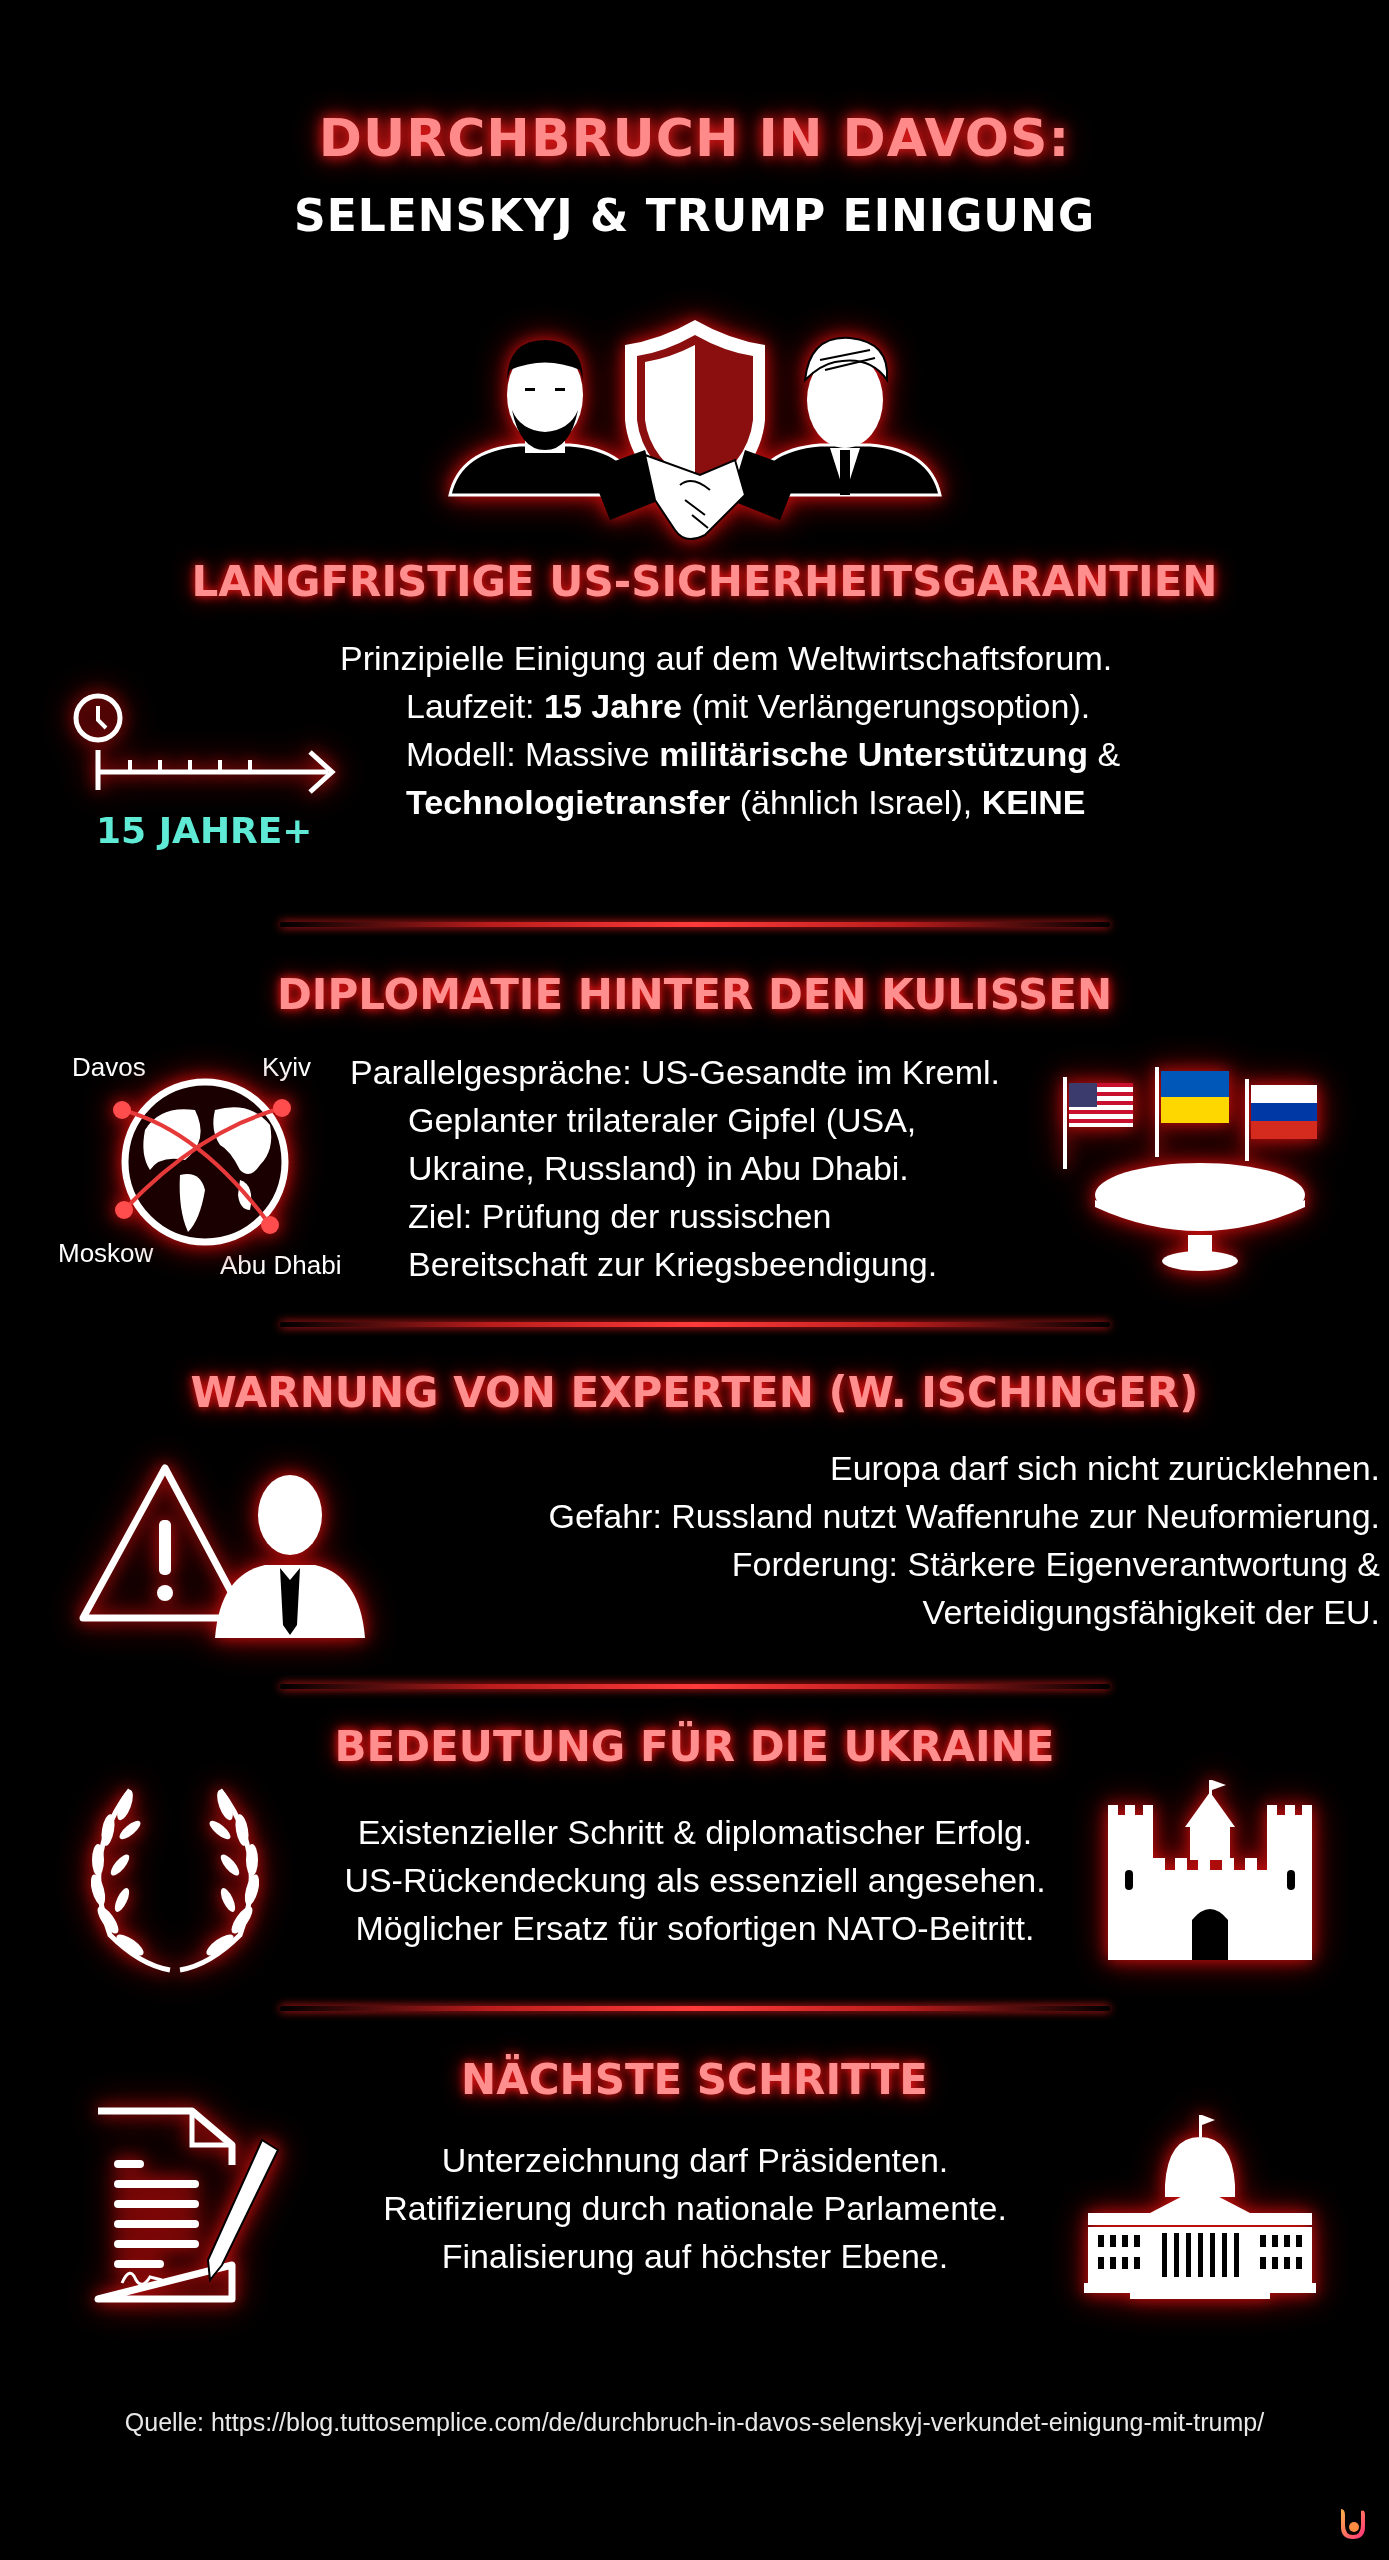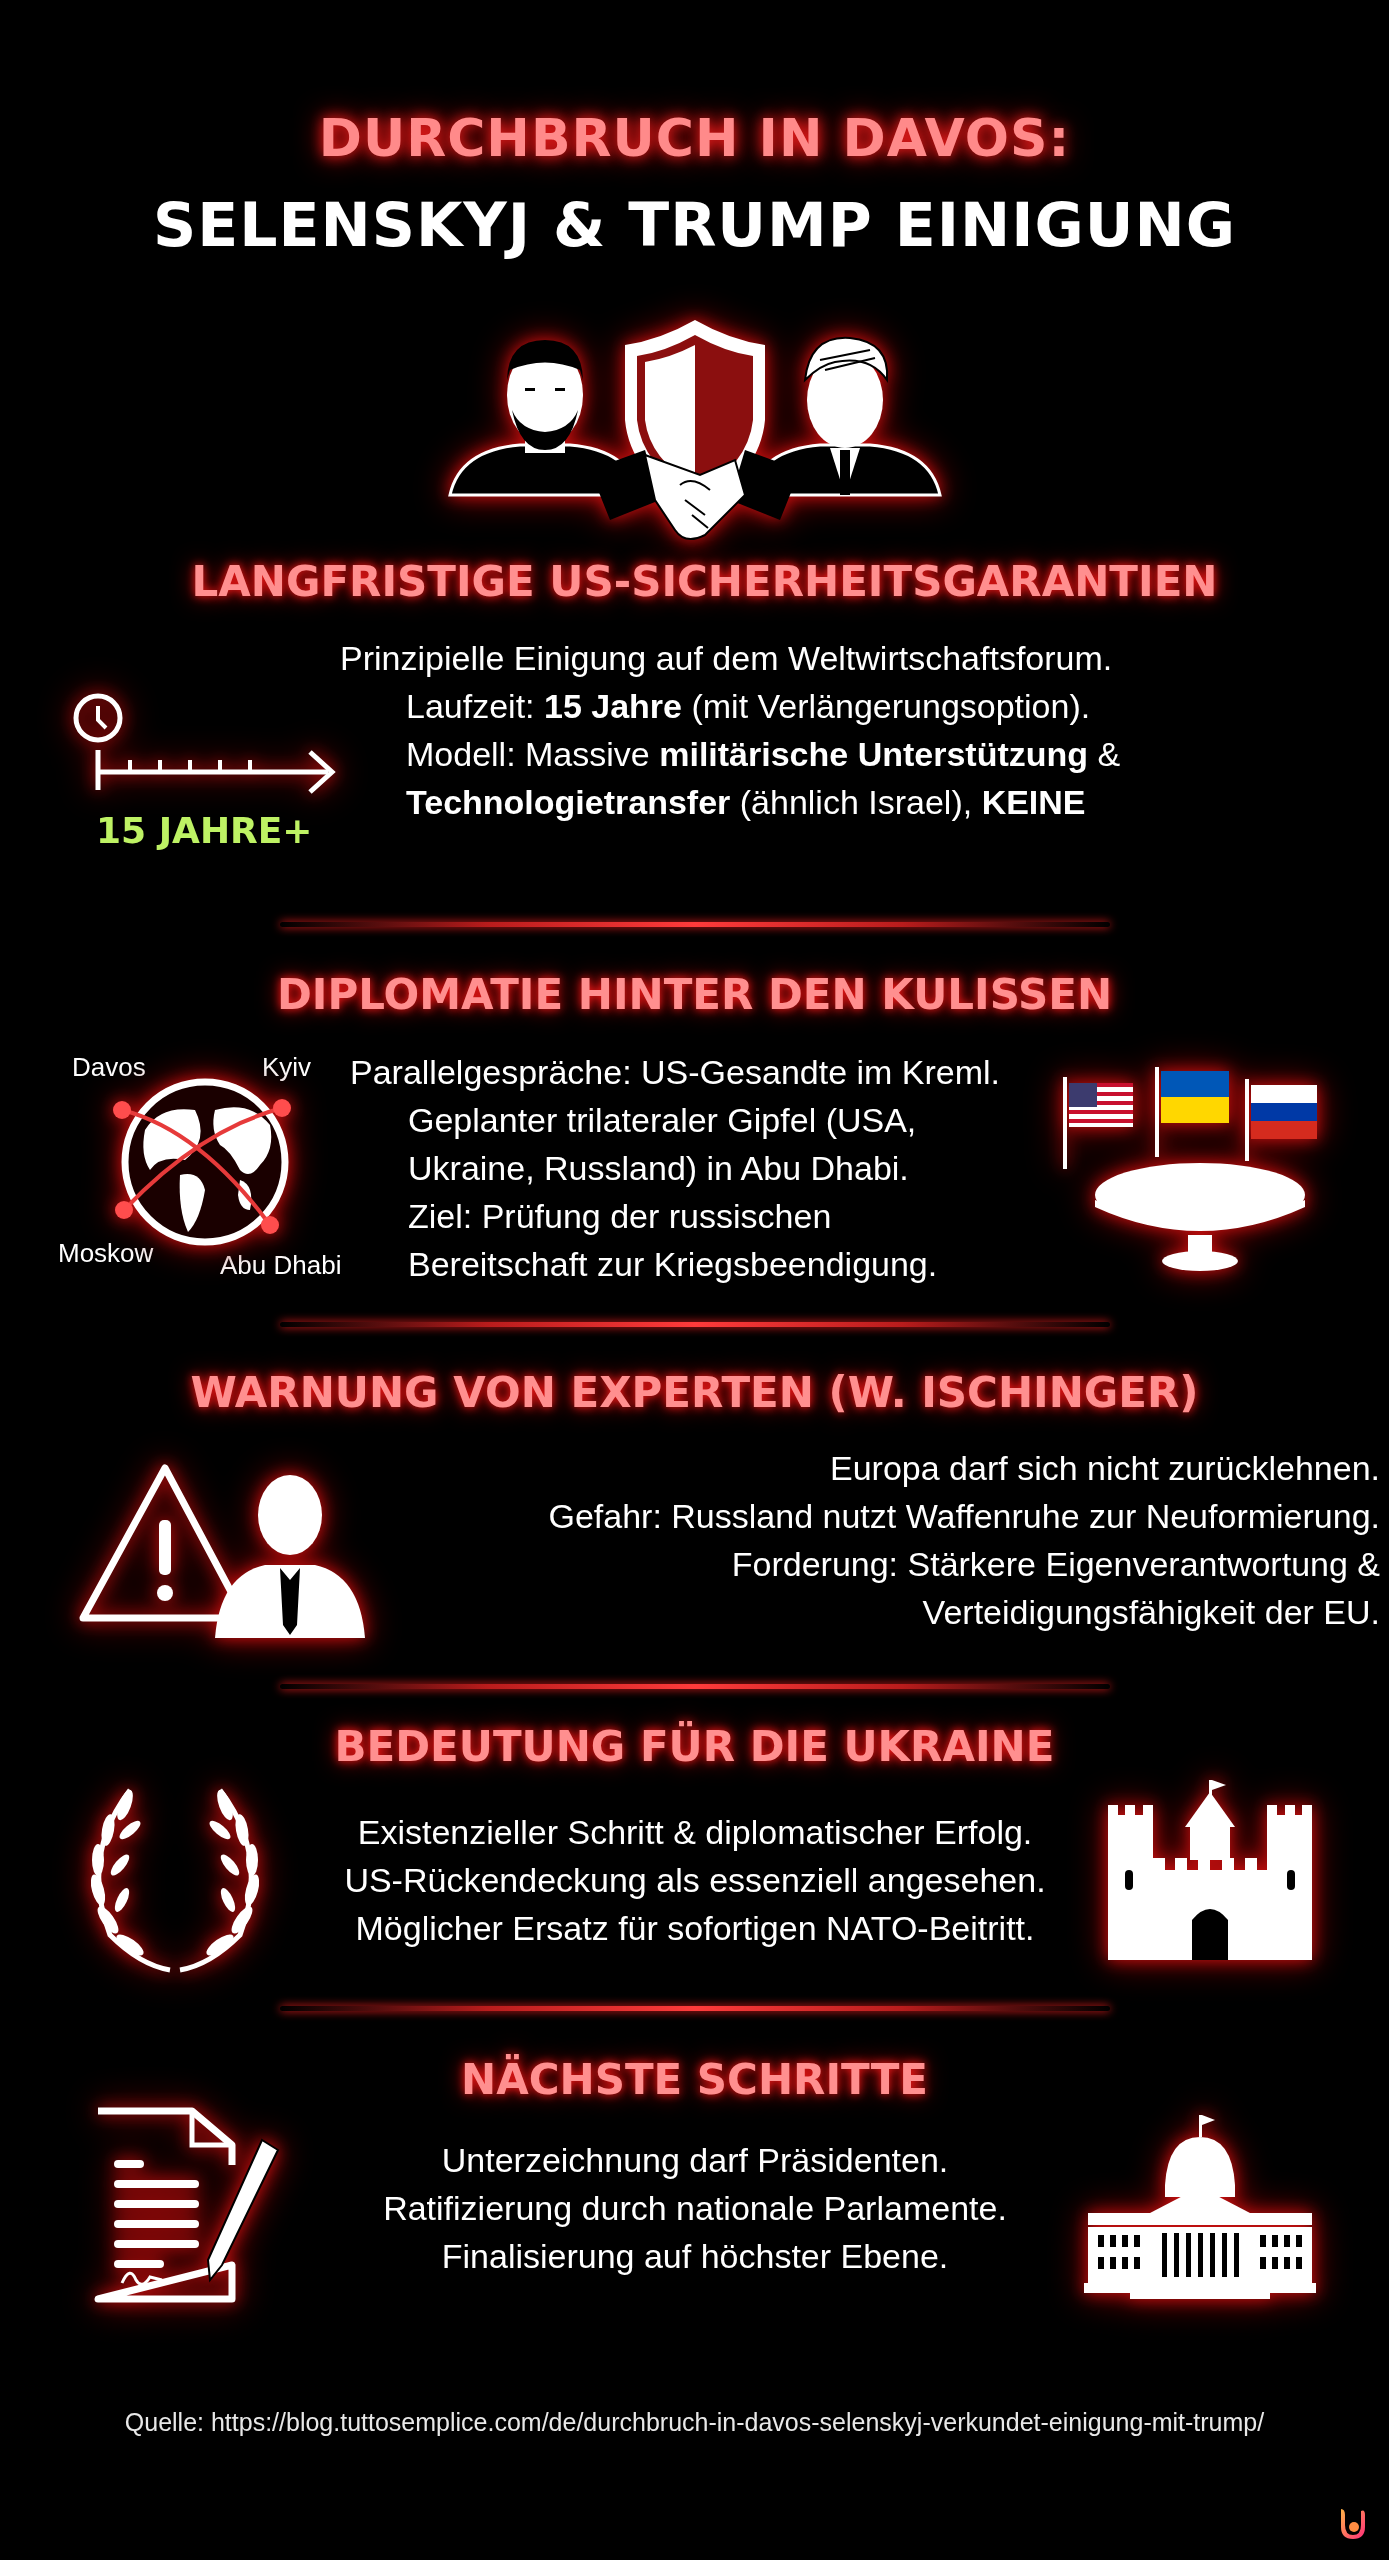--- a/index.html
+++ b/index.html
@@ -1,19 +1,19 @@
 <!DOCTYPE html>
 <html><head>
 <meta charset="utf-8">
 <style>
   html, body { margin:0; padding:0; background:#000; }
   body { width:1389px; height:2560px; position:relative; overflow:hidden; color:#fff; font-family:"Liberation Sans", sans-serif; }
   .abs { position:absolute; }
   .title-red { left:0; width:1389px; top:108px; text-align:center; font-family:"DejaVu Sans", sans-serif; font-weight:bold; font-size:52px; letter-spacing:1px; color:#ff8a8a; text-shadow:0 0 14px #ff2020, 0 0 28px #c00000; }
-  .title-white { left:0; width:1389px; top:190px; text-align:center; font-family:"DejaVu Sans", sans-serif; font-weight:bold; font-size:60px; letter-spacing:1px; color:#fff; }
+  .title-white { left:0; width:1389px; top:190px; text-align:center; font-family:"DejaVu Sans", sans-serif; font-weight:bold; font-size:44px; letter-spacing:1px; color:#fff; }
   .sec-head { left:0; width:1389px; text-align:center; font-family:"DejaVu Sans", sans-serif; font-weight:bold; font-size:42px; color:#ff8f8f; text-shadow:0 0 10px #ff1a1a, 0 0 22px #b30000; }
   .divider { left:280px; width:830px; height:5px; border-radius:3px; background:linear-gradient(90deg, rgba(120,0,0,0) 0%, #b91c1c 25%, #ff3b3b 50%, #b91c1c 75%, rgba(120,0,0,0) 100%); box-shadow:0 0 10px #ff2020; }
   .body-text { font-family:"Liberation Sans Narrow","Liberation Sans", sans-serif; font-size:34px; line-height:48px; color:#fff; }
   .body-text b { font-weight:bold; }
   .center { text-align:center; }
   .glow { filter:drop-shadow(0 0 8px #c41010) drop-shadow(0 0 16px #7a0000); }
   .map-label { font-size:26px; color:#fff; }
   .source { left:0; width:1389px; top:2408px; text-align:center; font-size:25px; color:#e8e8e8; }
 </style>
 </head>
@@ -62,21 +62,21 @@
 <div class="abs sec-head" style="top:557px;padding-left:10px;">LANGFRISTIGE US-SICHERHEITSGARANTIEN</div>
 <div class="abs glow" style="left:70px; top:690px; width:270px; height:120px;">
   <svg width="270" height="120" viewBox="0 0 270 120">
     <circle cx="28" cy="28" r="22" fill="none" stroke="#fff" stroke-width="5"></circle>
     <path d="M28 16 L28 30 L36 38" stroke="#fff" stroke-width="4" fill="none"></path>
     <path d="M28 60 L28 100 M28 82 L258 82" stroke="#fff" stroke-width="5"></path>
     <path d="M60 70 L60 82 M90 70 L90 82 M120 70 L120 82 M150 70 L150 82 M180 70 L180 82" stroke="#fff" stroke-width="4"></path>
     <path d="M240 62 L262 82 L240 102" stroke="#fff" stroke-width="5" fill="none"></path>
   </svg>
 </div>
-<div class="abs" style="left:96px; top:810px; font-family:'DejaVu Sans',sans-serif; font-weight:bold; font-size:36px; color:#bef264;">15 JAHRE+</div>
+<div class="abs" style="left:96px; top:810px; font-family:'DejaVu Sans',sans-serif; font-weight:bold; font-size:36px; color:#5eead4;">15 JAHRE+</div>
 
 <div class="abs body-text" style="left:340px; top:634px; width:940px;">
   <div style="padding-left:0;"><span>Prinzipielle Einigung auf dem Weltwirtschaftsforum.</span></div>
   <div style="padding-left:66px;"><span>Laufzeit: </span><b>15 Jahre</b><span> (mit Verlängerungsoption).</span></div>
   <div style="padding-left:66px;"><span>Modell: Massive </span><b>militärische Unterstützung</b><span> &amp;</span></div>
   <div style="padding-left:66px;"><b>Technologietransfer</b><span> (ähnlich Israel), </span><b>KEINE</b></div>
 </div>
 
 <div class="abs divider" style="top:922px;"></div>
 

